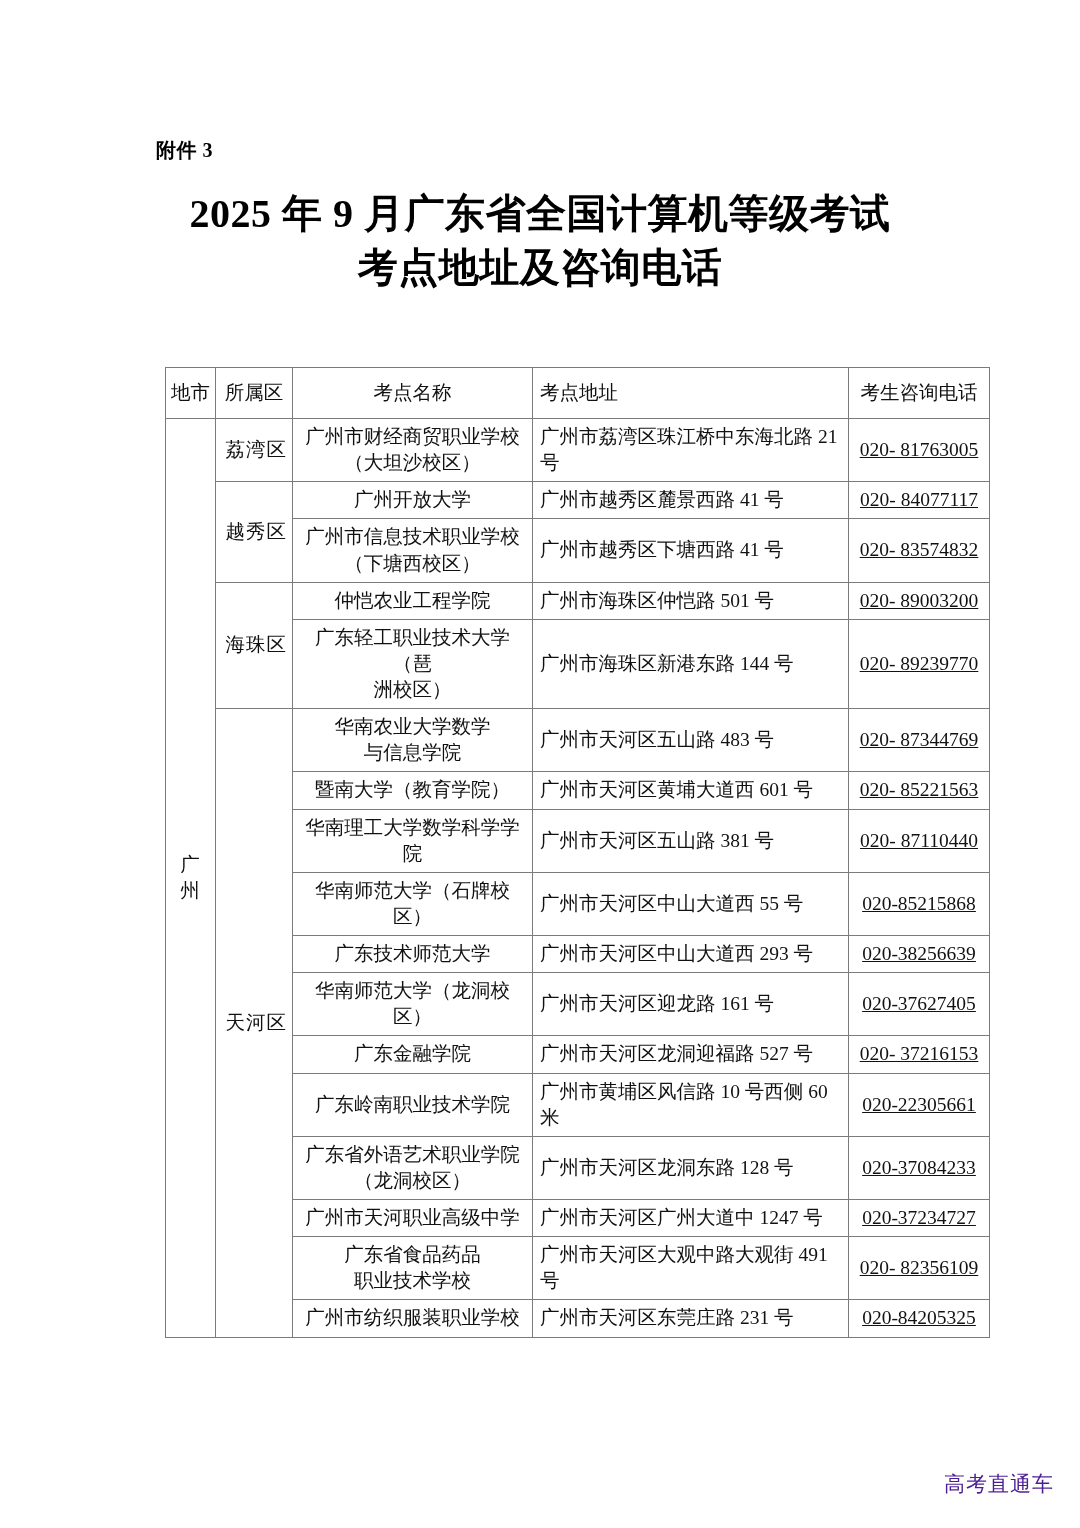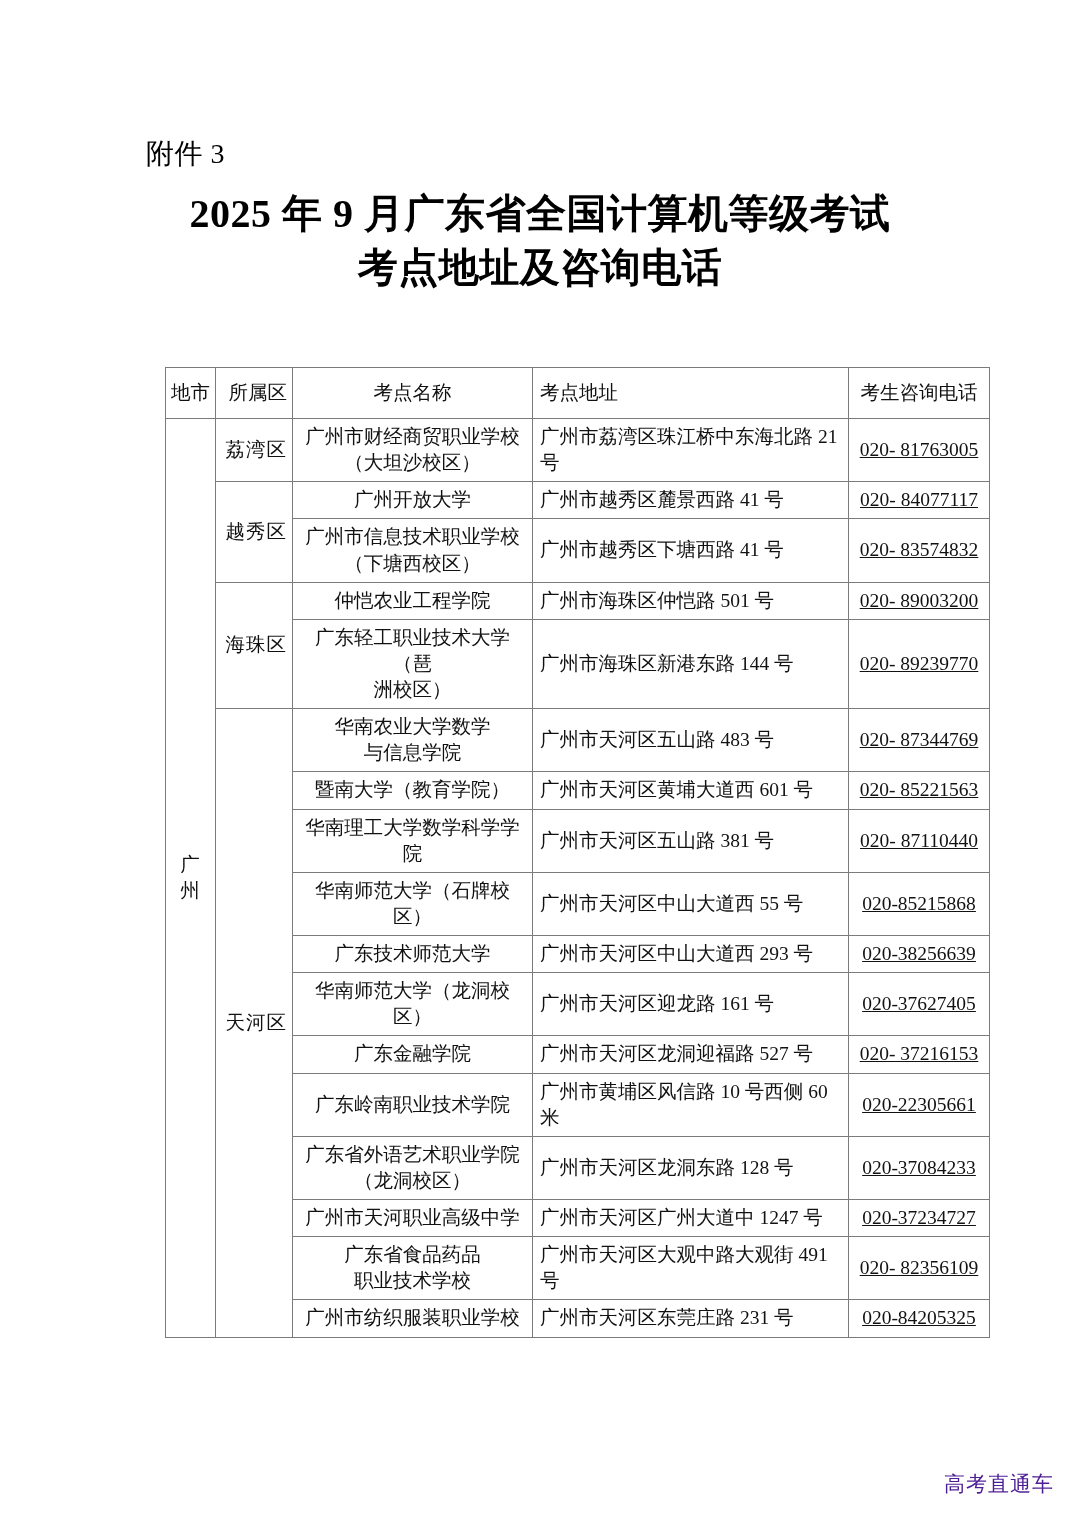--- a/index.html
+++ b/index.html
@@ -17,24 +17,24 @@
   }
 
   .page {
     position: absolute;
     inset: 0;
   }
 
   
   .attachment-label {
     position: absolute;
-    left: 146px;
+    left: 156px;
     top: 139px;
-    font-size: 28px;
-    font-weight: normal;
+    font-size: 20px;
+    font-weight: bold;
     letter-spacing: 0.5px;
     line-height: 1.1;
     white-space: nowrap;
   }
 
   
   .doc-title {
     position: absolute;
     left: 0;
     right: 0;
@@ -76,21 +76,21 @@
     padding-top: 2px;
     padding-bottom: 2px;
   }
   
   col.c-city   { width: 50px; }
   col.c-dist   { width: 77px; }
   col.c-name   { width: 240px; }
   col.c-addr   { width: 316px; }
   col.c-phone  { width: 141px; }
 
-  .th-city, .th-dist { text-align: right; }
+  .th-city, .th-dist { text-align: center; }
   .th-name { text-align: center; }
   .th-addr { text-align: left; padding-left: 7px !important; }
   .th-phone { text-align: center; }
 
   td.city-cell {
     text-align: center;
     vertical-align: middle;
     letter-spacing: 1px;
   }
   td.dist-cell {

